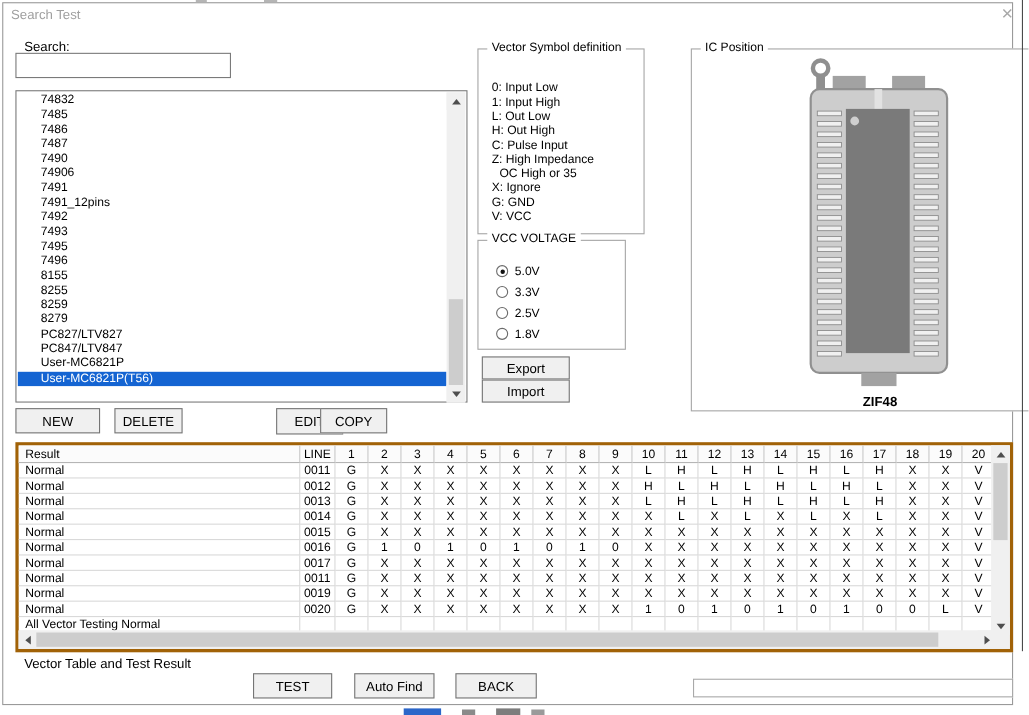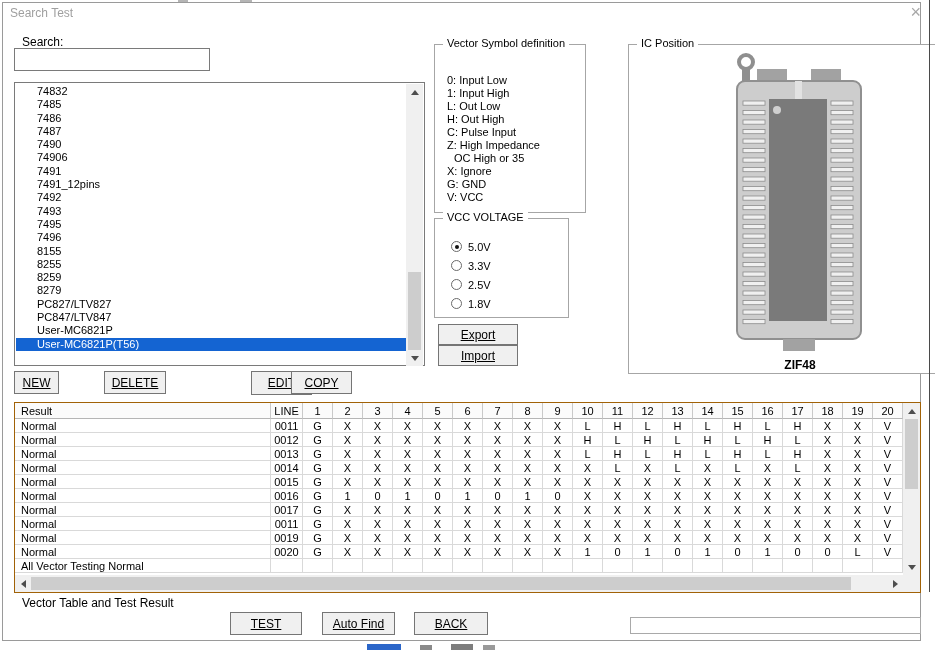--- a/index.html
+++ b/index.html
@@ -14,39 +14,39 @@
 
   .lbl { font-size:12px; color:#000; }
   .search-input { position:absolute; left:14px; top:48px; width:196px; height:23px; border:1px solid #7a7a7a; font-size:12px; padding:0 4px; outline:none; }
 
   .listbox { position:absolute; left:14px; top:82px; width:411px; height:284px; border:1px solid #7a7a7a; background:#fff; }
   .list-items { position:absolute; left:1px; top:1px; right:18px; bottom:1px; overflow:hidden; padding-top:1px; }
   .list-item { height:13.3px; line-height:13.3px; font-size:11px; padding-left:21px; white-space:nowrap; color:#000; }
   .list-item.selected { background:#1464d2; color:#fff; }
 
   .btn { position:absolute; background:#f0f0f0; border:1px solid #757575; font-size:12px; color:#000;
-         display:flex; align-items:center; justify-content:center; cursor:default;text-decoration:underline; }
+         display:flex; align-items:center; justify-content:center; cursor:default; }
 
   .groupbox { position:absolute; border:1px solid #a6a6a6; background:#fff; }
   .legend { position:absolute; top:-8px; left:8px; background:#fff; padding:0 4px; font-size:11px; color:#000; white-space:nowrap; }
 
   .sym-lines { position:absolute; left:12px; top:29px; }
   .sym-line { font-size:11px; line-height:13px; color:#000; white-space:nowrap; }
   .sym-line.indent { padding-left:7px; }
 
   .radio-rows { position:absolute; left:16px; top:18px; }
   .radio-row { display:flex; align-items:center; height:19px; }
   .radio { width:11px; height:11px; border:1px solid #6a6a6a; border-radius:50%; background:#fff; position:relative; flex:0 0 auto; }
   .radio.checked::after { content:''; position:absolute; left:2.5px; top:2.5px; width:4px; height:4px; border-radius:50%; background:#111; }
   .radio-label { font-size:11px; margin-left:6px; }
 
   .zif-label { position:absolute; left:580px; top:357px; width:342px; text-align:center; font-size:12px; font-weight:bold; }
 
   
-  .rtable { position:absolute; left:14px; top:402px; width:907px; height:191px; border:1px solid #a16207; background:#fff; }
+  .rtable { position:absolute; left:14px; top:402px; width:907px; height:191px; border:3px solid #a16207; background:#fff; }
   .thead, .trow { display:grid; grid-template-columns:256px 32px repeat(20, 30px); }
   .thead { height:16px; background:#fbfbfb; }
   .trow { height:14px; }
   .cell { font-size:11px; display:flex; align-items:center; justify-content:center;
           border-right:1px solid #d9d9d9; border-bottom:1px solid #d9d9d9; overflow:hidden; white-space:nowrap; color:#000; }
   .thead .cell { border-right:1px solid #c9c9c9; border-bottom:1px solid #b5b5b5; }
   .cell.result { justify-content:flex-start; padding-left:6px; }
 
   
   .sb-track { position:absolute; background:#f0f0f0; }
@@ -102,21 +102,21 @@
       <div class="sb-btn" style="left:0;top:0;width:17px;height:16px;">
           <span class="tri up"></span>
         </div>
       <div class="sb-thumb" style="left:2px;top:188px;width:13px;height:78px;"></div>
       <div class="sb-btn" style="left:0;bottom:0;width:17px;height:16px;">
           <span class="tri down"></span>
         </div>
     </div>
   </div>
 
-  <div class="btn" style="left:14px;top:371px;width:45px;height:23px;">NEW</div>
+  <div class="btn" style="left:14px;top:371px;width:77px;height:23px;">NEW</div>
   <div class="btn" style="left:104px;top:371px;width:62px;height:23px;">DELETE</div>
   <div class="btn" style="left:203px;top:371px;width:61px;height:24px;margin-left:48px;">EDIT</div>
   <div class="btn" style="left:291px;top:371px;width:61px;height:23px;">COPY</div>
 
   <div class="groupbox" style="left:434px;top:44px;width:152px;height:169px;">
     <span class="legend">Vector Symbol definition</span>
     <div class="sym-lines">
         <div class="sym-line">0: Input Low</div>
         <div class="sym-line">1: Input High</div>
         <div class="sym-line">L: Out Low</div>

